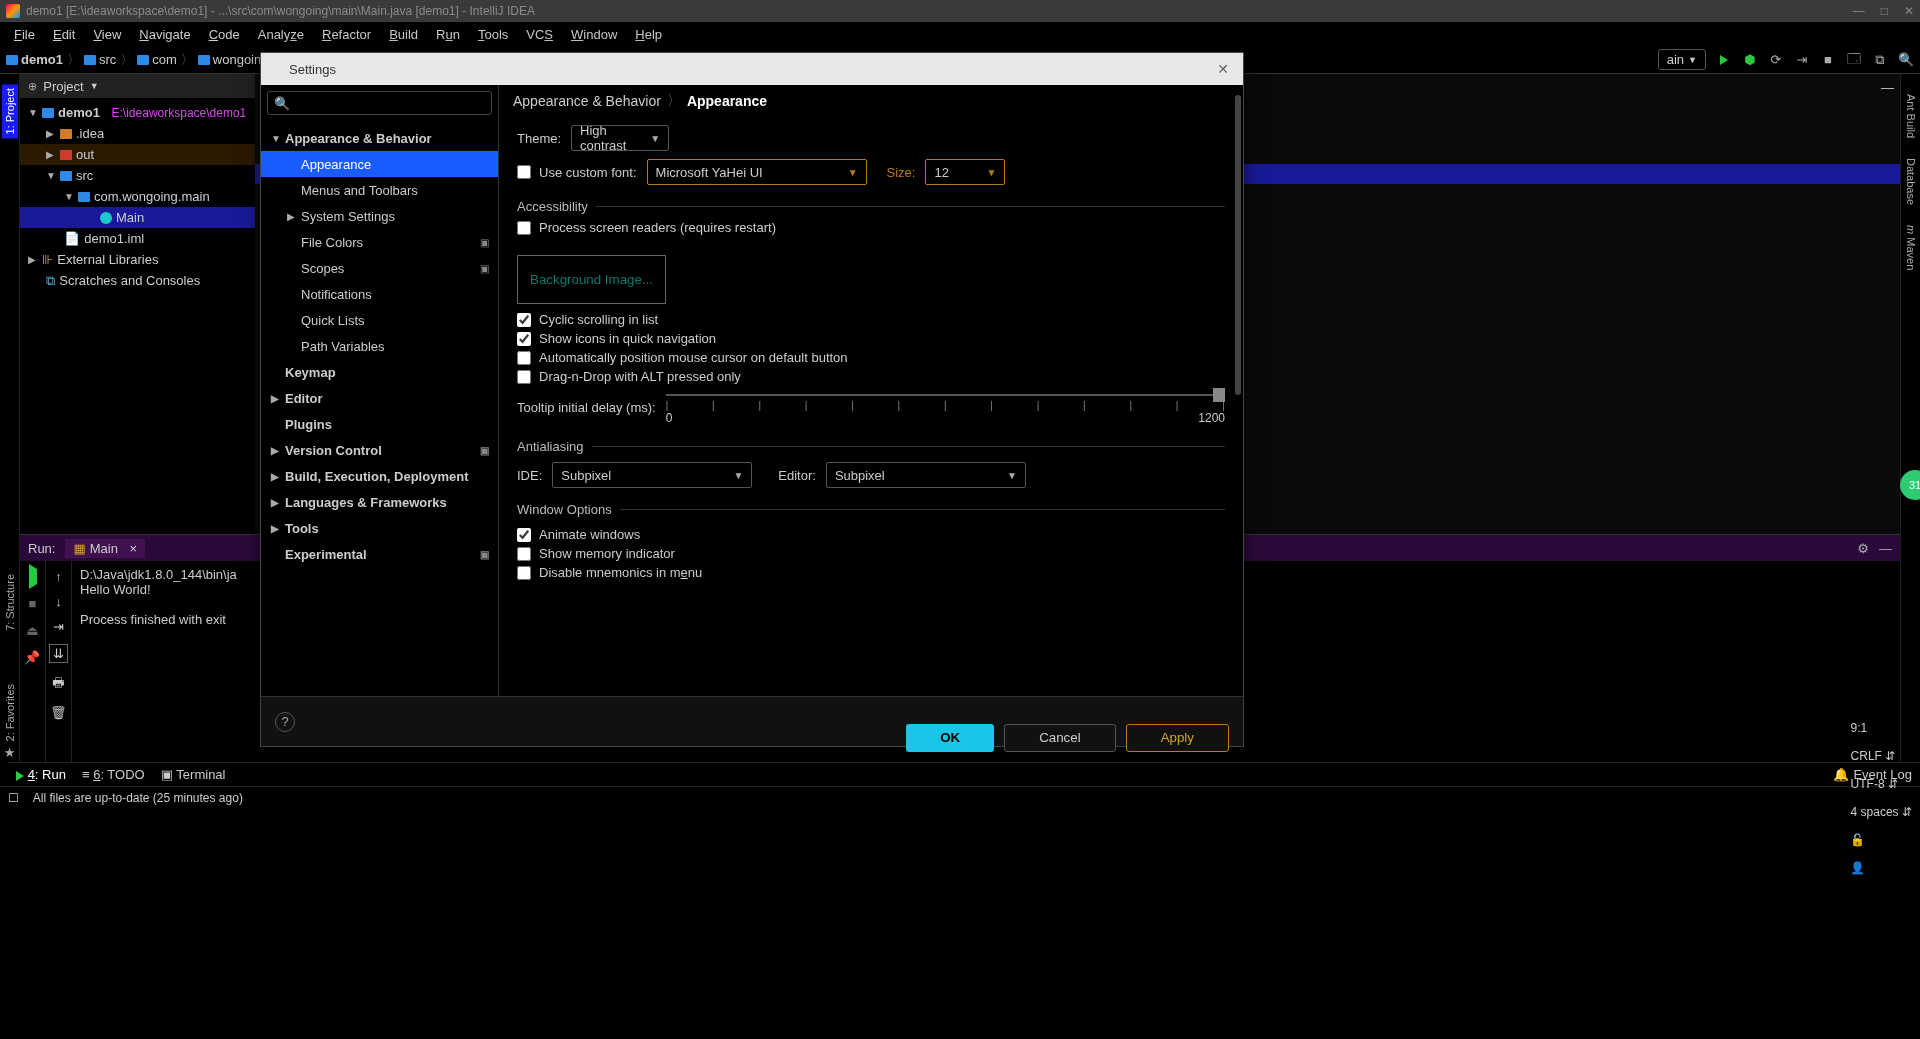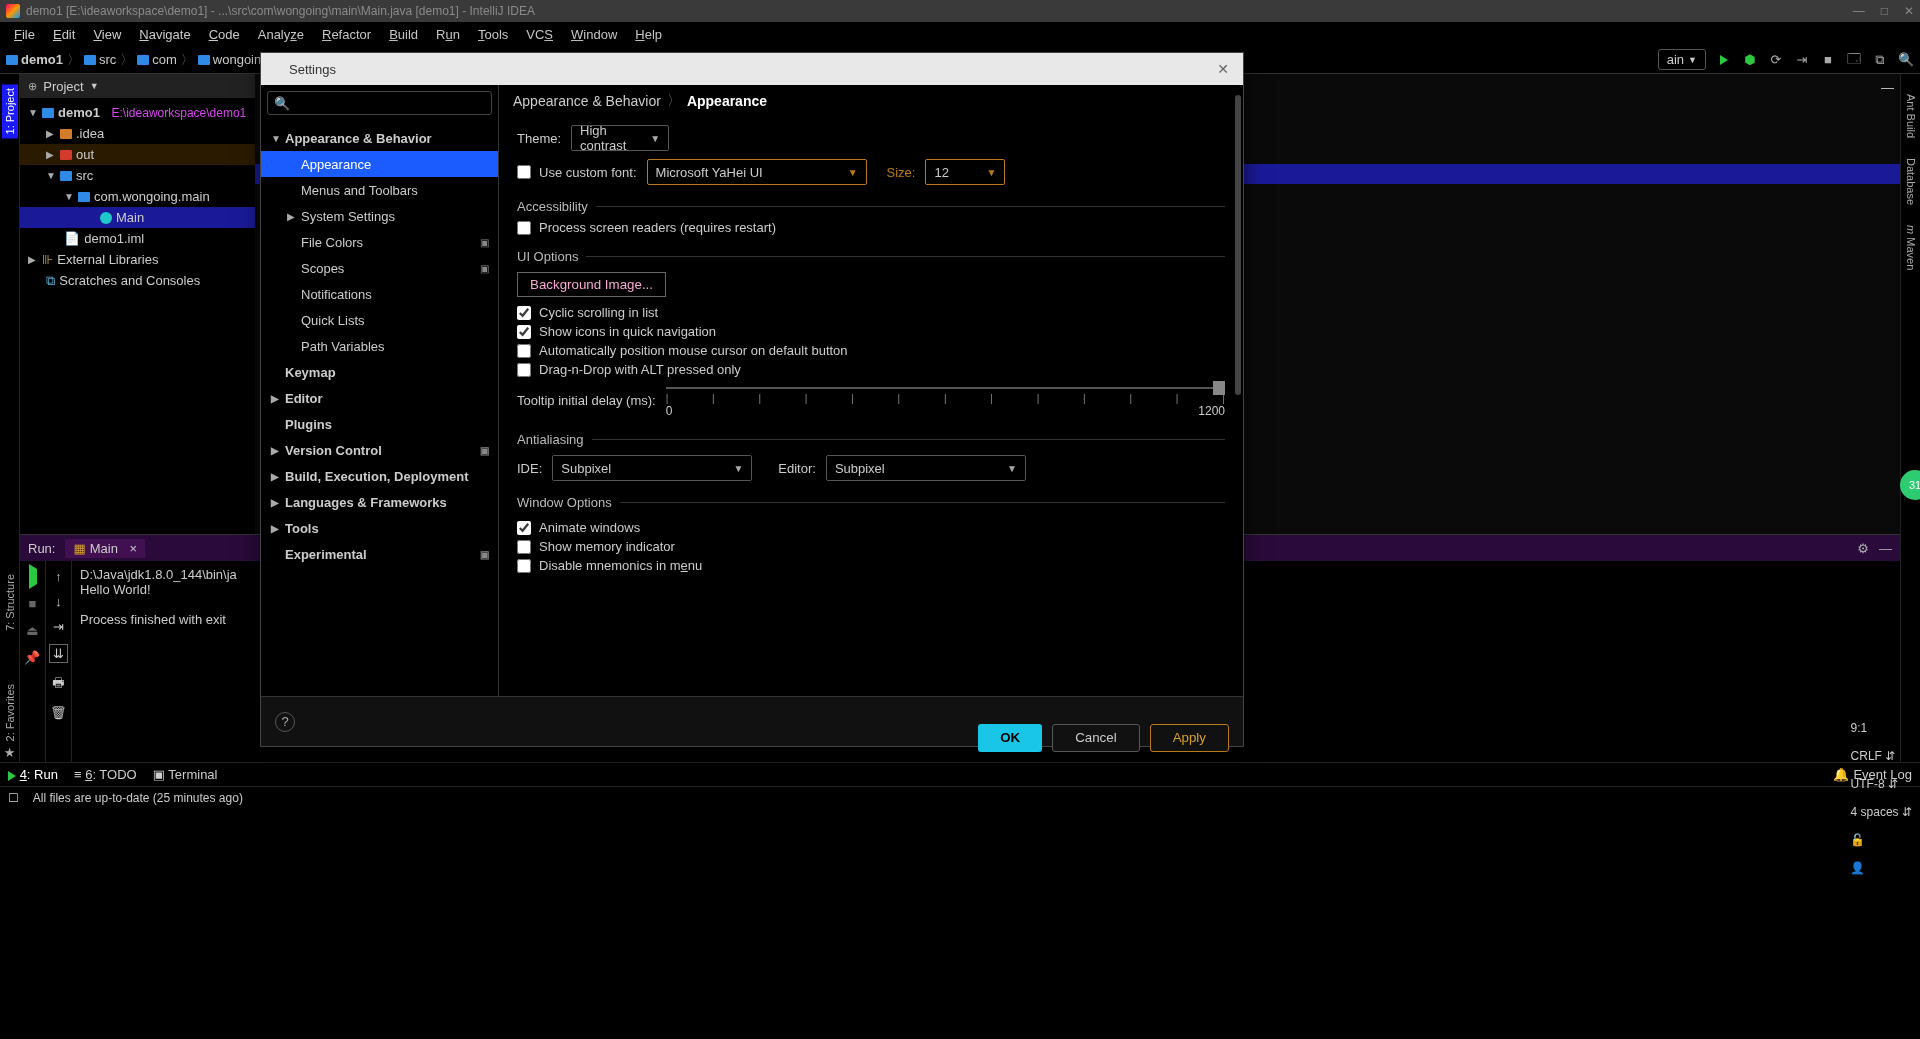--- a/index.html
+++ b/index.html
@@ -56,21 +56,21 @@
 .run-header { position: absolute; top: 0; left: 0; right: 0; height: 26px; background: #2a0a3a; display: flex; align-items: center; padding: 0 8px; gap: 10px; }
 .run-header .tab { background: #401050; padding: 2px 8px; display: flex; align-items: center; gap: 4px; }
 .run-header .close { cursor: pointer; }
 .run-header .right-icons { margin-left: auto; display: flex; gap: 10px; color: #aaa; }
 .run-body { position: absolute; top: 26px; left: 0; right: 0; bottom: 0; display: flex; }
 .run-gutter { width: 26px; display: flex; flex-direction: column; align-items: center; gap: 12px; padding-top: 8px; border-right: 1px solid #222; }
 .run-gutter2 { width: 26px; display: flex; flex-direction: column; align-items: center; gap: 10px; padding-top: 8px; border-right: 1px solid #222; }
 .run-console { flex: 1; padding: 6px 8px; font-family: "Consolas", monospace; font-size: 13px; color: #ccc; white-space: pre; }
 
 
-.bottom-strip { position: absolute; left: 0; right: 0; top: 762px; height: 24px; background: #000; border-top: 1px solid #222; display: flex; align-items: center; padding: 0 8px; gap: 16px; }
+.bottom-strip { position: absolute; left: 8px; right: 0; top: 762px; height: 24px; background: #000; border-top: 1px solid #222; display: flex; align-items: center; padding: 0 8px; gap: 16px; }
 .bottom-strip .right { margin-left: auto; }
 
 
 .statusbar { position: absolute; left: 0; right: 0; top: 786px; height: 22px; background: #000; border-top: 1px solid #222; display: flex; align-items: center; padding: 0 8px; gap: 14px; font-size: 12px; }
 .statusbar .right { margin-left: auto; display: flex; gap: 14px; flex-direction: column; }
 
 
 .settings-dialog { position: absolute; left: 260px; top: 52px; width: 984px; height: 695px; background: #111; border: 1px solid #444; box-shadow: 0 0 20px rgba(0,0,0,0.6); display: flex; flex-direction: column; }
 .dlg-title { height: 32px; background: #e8e8e8; color: #333; display: flex; align-items: center; padding: 0 8px; gap: 6px; font-size: 13px; }
 .dlg-title .ij-icon { width: 14px; height: 14px; }
@@ -93,32 +93,32 @@
 .dlg-bc .b2 { color: #fff; font-weight: bold; }
 .settings-content { padding: 0 18px 10px 18px; }
 .row { display: flex; align-items: center; gap: 10px; margin: 8px 0; }
 .combo { border: 1px solid #555; border-radius: 2px; height: 26px; display: flex; align-items: center; padding: 0 8px; gap: 6px; position: relative; }
 .combo.orange { border-color: #b87a1a; }
 .combo .caret { margin-left: auto; font-size: 10px; color: #aaa; }
 .section { display: flex; align-items: center; margin: 14px 0 6px 0; gap: 8px; color: #bbb; font-size: 13px; }
 .section .line { flex: 1; height: 1px; background: #333; }
 .chk { display: flex; align-items: center; gap: 8px; margin: 4px 0; }
 .chk input { width: 14px; height: 14px; accent-color: #fff; }
-.btn-outline { border: 1px solid #666; padding: 4px 12px; background: transparent; color: #f9a8d4; cursor: pointer; }
+.btn-outline { border: 1px solid #666; padding: 16px 12px; background: transparent; color: #0f766e; cursor: pointer; margin-top: 12px; }
 .slider-track { flex:1; height: 2px; background: #555; position: relative; }
 .slider-track .thumb { position: absolute; right: 0; top: -6px; width: 12px; height: 14px; background: #888; }
 .slider-ticks { display: flex; justify-content: space-between; font-size: 10px; color: #888; }
 .link { color: #d2a02a; cursor: pointer; }
 
 .dlg-right .scroll { position: absolute; right: 2px; top: 10px; width: 6px; height: 300px; background: #444; border-radius: 3px; }
 
 .dlg-footer { height: 50px; border-top: 1px solid #333; display: flex; align-items: center; padding: 0 14px; gap: 10px; }
 .dlg-footer .help { width: 20px; height: 20px; border: 1px solid #555; border-radius: 50%; display: flex; align-items: center; justify-content: center; color: #aaa; }
 .dlg-footer .spacer { flex: 1; }
-.dlg-footer button { height: 28px; padding: 0 22px; border-radius: 3px; cursor: pointer; border: 1px solid #555; background: #111; color: #ccc; margin-top: 32px; }
+.dlg-footer button { height: 28px; padding: 0 34px; border-radius: 3px; cursor: pointer; border: 1px solid #555; background: #111; color: #ccc; margin-top: 32px; }
 .dlg-footer button.primary { background: #1ac6e8; color: #000; border: none; font-weight: bold; }
 .dlg-footer button.apply { border-color: #b87a1a; color: #d2a02a; }
 
 .green-bubble { position: absolute; right: -10px; top: 470px; width: 30px; height: 30px; border-radius: 50%; background: #2ecc71; color: #fff; display: flex; align-items: center; justify-content: center; font-size: 11px; }
 
 </style>
 </head>
 <body>
 
 <div class="titlebar">
@@ -429,24 +429,20 @@
 
         <div class="section">
             <span>Accessibility</span>
             <div class="line"></div>
           </div>
         <label class="chk">
             <input type="checkbox" style="">
             <span>Process screen readers (requires restart)</span>
           </label>
 
-        <div class="section">
-            <span>UI Options</span>
-            <div class="line"></div>
-          </div>
         <div class="row">
             <button class="btn-outline">Background Image...</button>
           </div>
         <label class="chk">
             <input type="checkbox" checked="" style="">
             <span>Cyclic scrolling in list</span>
           </label>
         <label class="chk">
             <input type="checkbox" checked="" style="">
             <span>Show icons in quick navigation</span>

